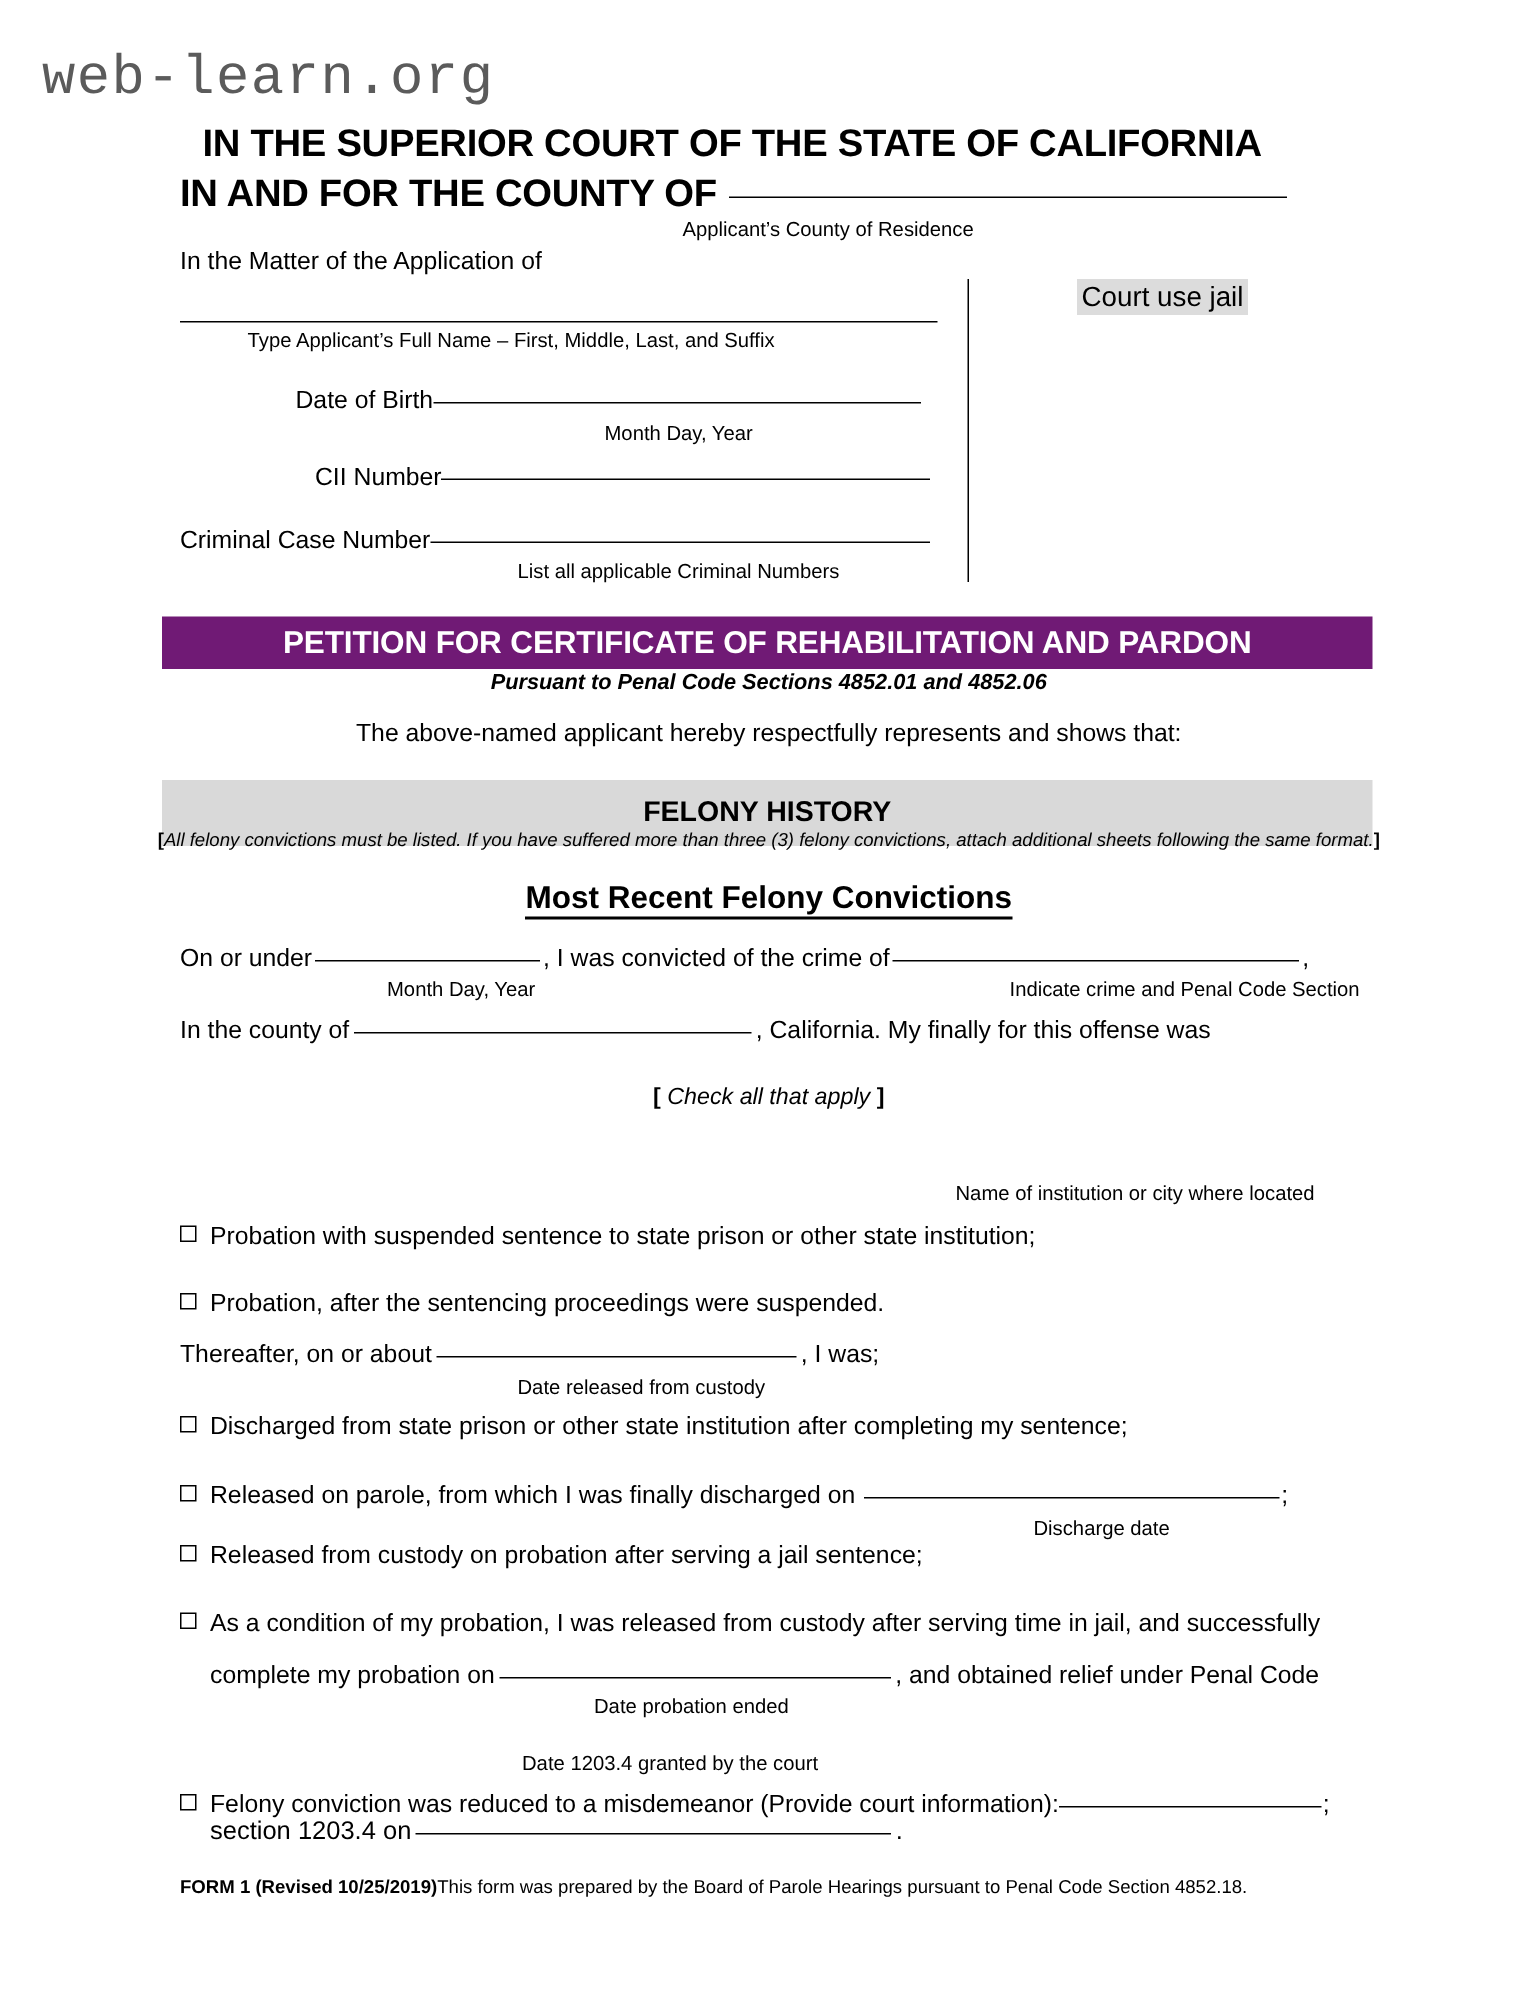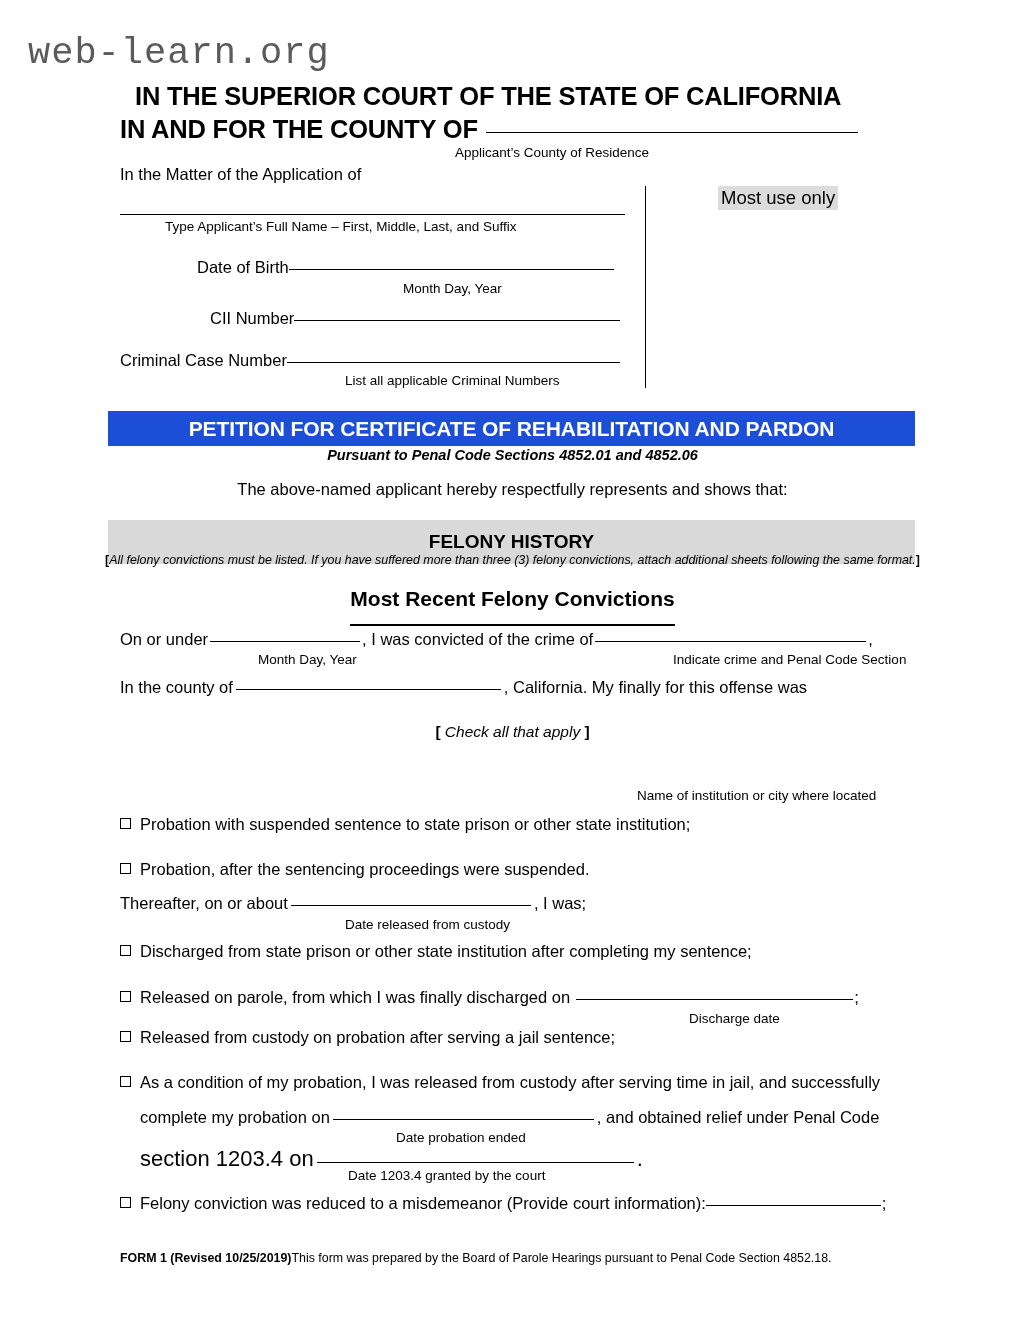--- a/index.html
+++ b/index.html
@@ -134,21 +134,21 @@
   .case-row .rule { width: 333px; }
   .case-caption { left: 345px; top: 373px; }
 
   
   .black-banner {
     position: absolute;
     left: 108px;
     top: 411px;
     width: 807px;
     height: 35px;
-    background: #1d4ed8;
+    background: #701a75;
     color: #ffffff;
     font-size: 21px;
     font-weight: bold;
     letter-spacing: -0.1px;
     display: flex;
     align-items: center;
     justify-content: center;
   }
   .pursuant {
     position: absolute;
@@ -198,21 +198,21 @@
     position: absolute;
     left: 0;
     top: 587px;
     width: 1025px;
     text-align: center;
     font-size: 21px;
     font-weight: bold;
   }
   .section-heading span {
     border-bottom: 2.2px solid #000;
-    padding-bottom: 14px;
+    padding-bottom: 1px;
   }
 
   
   .body-row {
     position: absolute;
     font-size: 16.5px;
     white-space: nowrap;
   }
   .body-row .rule {
     display: inline-block;
@@ -294,22 +294,22 @@
     display: inline-block;
     border-bottom: 1.6px solid #000;
     vertical-align: 3px;
     width: 261px;
     margin: 0 3px;
   }
   .cap-probend { left: 396px; top: 1130px; }
   .cb7-l3 {
     position: absolute;
     left: 140px;
-    top: 1146px;
-    font-size: 22px;
+    top: 1211px;
+    font-size: 17px;
     white-space: nowrap;
     text-align: right;
   }
   .cb7-l3 .rule {
     display: inline-block;
     border-bottom: 1.6px solid #000;
     vertical-align: 3px;
     width: 317px;
     margin: 0 3px;
   }
@@ -340,21 +340,21 @@
     <div class="title-line title-line-1">IN THE SUPERIOR COURT OF THE STATE OF CALIFORNIA</div>
     <div class="title-line"><span>IN AND FOR THE COUNTY OF</span><span class="county-rule"></span></div>
   </div>
   <div class="county-caption">Applicant’s County of Residence</div>
 
   <div class="matter-label">In the Matter of the Application of</div>
   <div class="name-rule"></div>
   <div class="name-caption">Type Applicant’s Full Name – First, Middle, Last, and Suffix</div>
 
   <div class="vdivider"></div>
-  <div class="court-use">Most use only</div>
+  <div class="court-use">Court use jail</div>
 
   <div class="field-row dob-row"><span>Date of Birth</span><span class="rule"></span></div>
   <div class="sub-caption dob-caption">Month Day, Year</div>
 
   <div class="field-row cii-row"><span>CII Number</span><span class="rule"></span></div>
 
   <div class="field-row case-row"><span>Criminal Case Number</span><span class="rule"></span></div>
   <div class="sub-caption case-caption">List all applicable Criminal Numbers</div>
 
   <div class="black-banner">PETITION FOR CERTIFICATE OF REHABILITATION AND PARDON</div>

